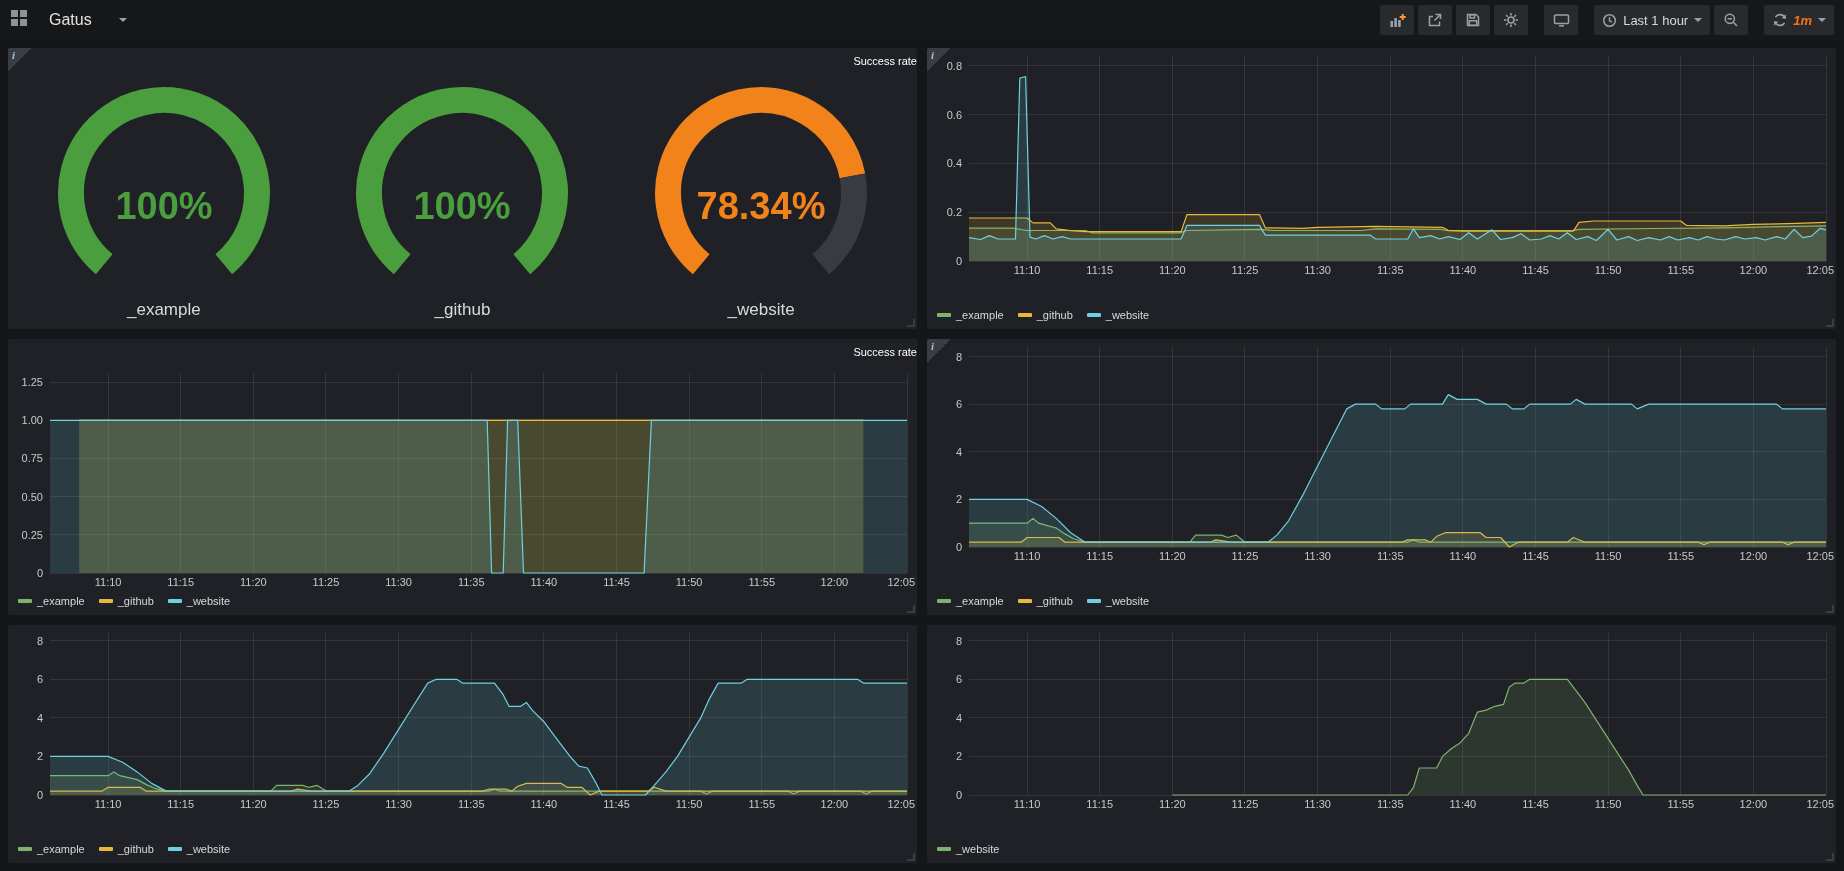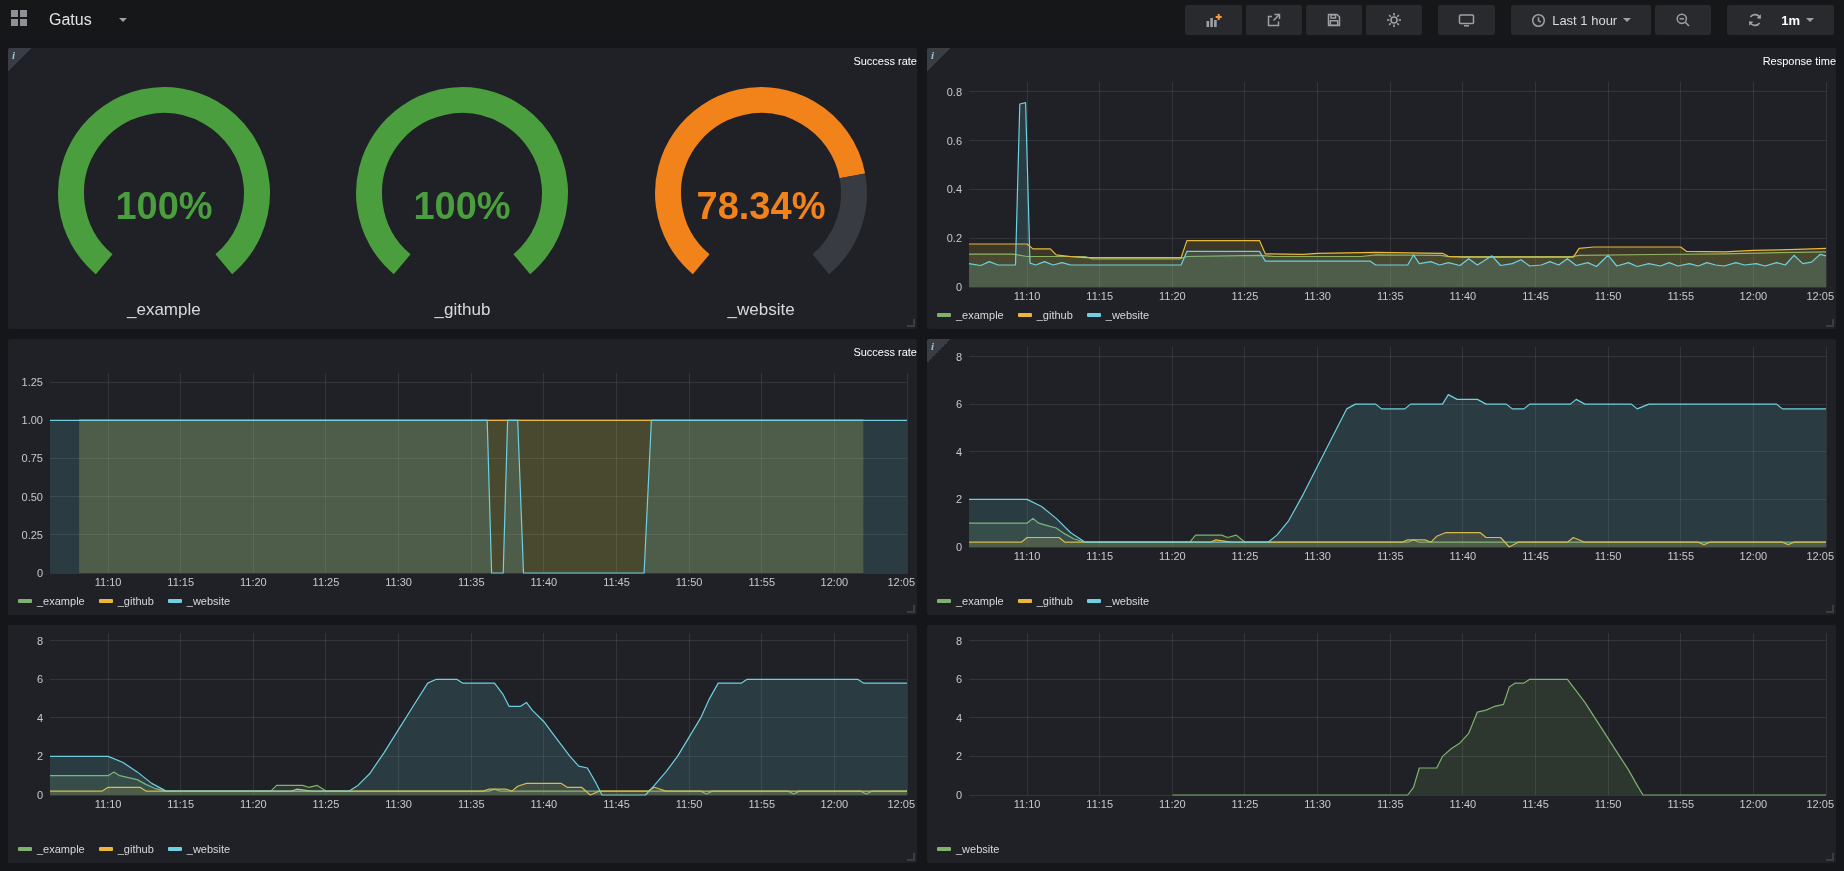--- a/index.html
+++ b/index.html
@@ -6,24 +6,24 @@
     font-family:"Liberation Sans",sans-serif;-webkit-font-smoothing:antialiased;}
   
   .navbar{height:40px;background:#161719;display:flex;align-items:center;justify-content:space-between;
     padding:0 10px;box-sizing:border-box;}
   .nav-left{display:flex;align-items:center;gap:21px;}
   .nav-title{color:#e3e3e3;font-size:16px;font-weight:500;}
   .caret{width:0;height:0;border-left:4px solid transparent;border-right:4px solid transparent;
     border-top:4px solid #9da0a5;display:inline-block;margin-left:6px;}
   .nav-right{display:flex;align-items:center;gap:4px;}
   .nav-btn{height:30px;min-width:34px;background:#282a2e;border:none;border-radius:2px;display:flex;
-    align-items:center;justify-content:center;cursor:pointer;color:#9da0a5;font-family:inherit;padding:0 20px;box-sizing:border-box;}
+    align-items:center;justify-content:center;cursor:pointer;color:#9da0a5;font-family:inherit;padding:0 8px;box-sizing:border-box;}
   .nav-btn svg{display:block;}
   .nav-btn .btn-label{color:#d8d9da;font-size:13px;margin-left:6px;}
-  .nav-btn .btn-label.orange{color:#ffffff;font-weight:700;margin-left:18px;}
+  .nav-btn .btn-label.orange{color:#f97316;font-weight:700;margin-left:5px;font-style:italic;}
   .grp{margin-left:12px;}
   .icon-stroke{stroke:#9da0a5;fill:none;stroke-width:1.5;}
   
   .dash{position:absolute;top:40px;left:0;right:0;bottom:0;padding:8px;box-sizing:border-box;
     display:grid;grid-template-columns:1fr 1fr;grid-template-rows:281px 276px 1fr;gap:10px;}
   .panel{position:relative;background:#1f2126;border-radius:2px;display:flex;flex-direction:column;overflow:hidden;}
   .panel::after{content:"";position:absolute;right:2px;bottom:2px;width:6px;height:6px;
     border-right:2px solid #393d43;border-bottom:2px solid #393d43;}
   .panel-title{height:26px;line-height:26px;text-align:right;color:#ffffff;font-size:11px;font-weight:500;flex:0 0 auto;cursor:pointer;}
   .corner-info{position:absolute;top:0;left:0;width:24px;height:24px;
@@ -160,21 +160,20 @@
           </svg>
           <div class="gauge-label">_website</div>
         </div>
       </div>
   </div>
 
   <div class="panel">
     <div class="corner-info">
         <span class="i">i</span>
       </div>
-    <div class="panel-title">Response time</div>
     <div class="chart">
         <svg width="909" height="231" viewBox="0 0 909 231">
           <line x1="100.10169491525423" y1="8" x2="100.10169491525423" y2="213" stroke="rgba(255,255,255,0.09)" shape-rendering="crispEdges"></line>
           <text x="100.10169491525423" y="226" text-anchor="middle" fill="#c7c8c9" font-size="11" font-family="&quot;Liberation Sans&quot;, sans-serif">11:10</text>
           <line x1="172.72881355932202" y1="8" x2="172.72881355932202" y2="213" stroke="rgba(255,255,255,0.09)" shape-rendering="crispEdges"></line>
           <text x="172.72881355932202" y="226" text-anchor="middle" fill="#c7c8c9" font-size="11" font-family="&quot;Liberation Sans&quot;, sans-serif">11:15</text>
           <line x1="245.35593220338984" y1="8" x2="245.35593220338984" y2="213" stroke="rgba(255,255,255,0.09)" shape-rendering="crispEdges"></line>
           <text x="245.35593220338984" y="226" text-anchor="middle" fill="#c7c8c9" font-size="11" font-family="&quot;Liberation Sans&quot;, sans-serif">11:20</text>
           <line x1="317.9830508474576" y1="8" x2="317.9830508474576" y2="213" stroke="rgba(255,255,255,0.09)" shape-rendering="crispEdges"></line>
           <text x="317.9830508474576" y="226" text-anchor="middle" fill="#c7c8c9" font-size="11" font-family="&quot;Liberation Sans&quot;, sans-serif">11:25</text>

